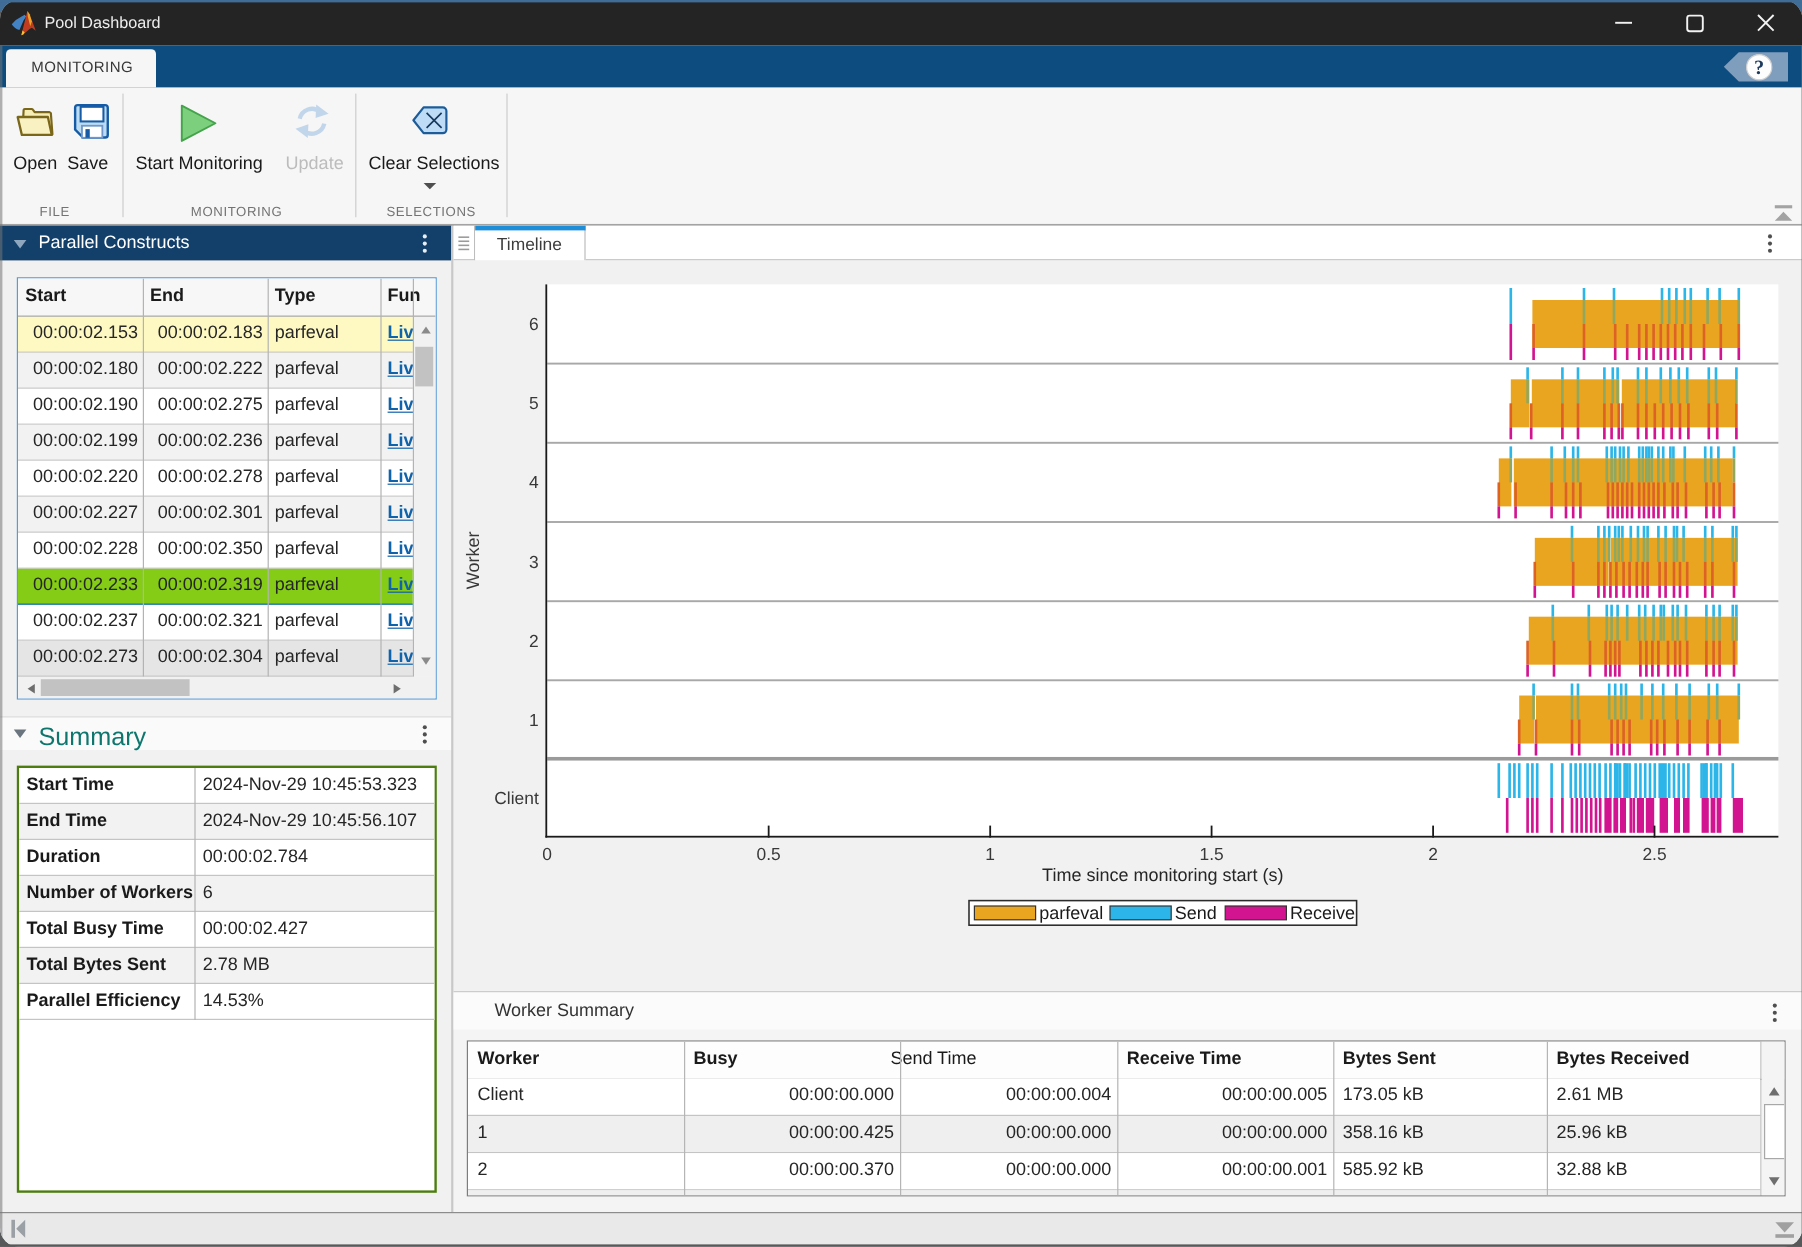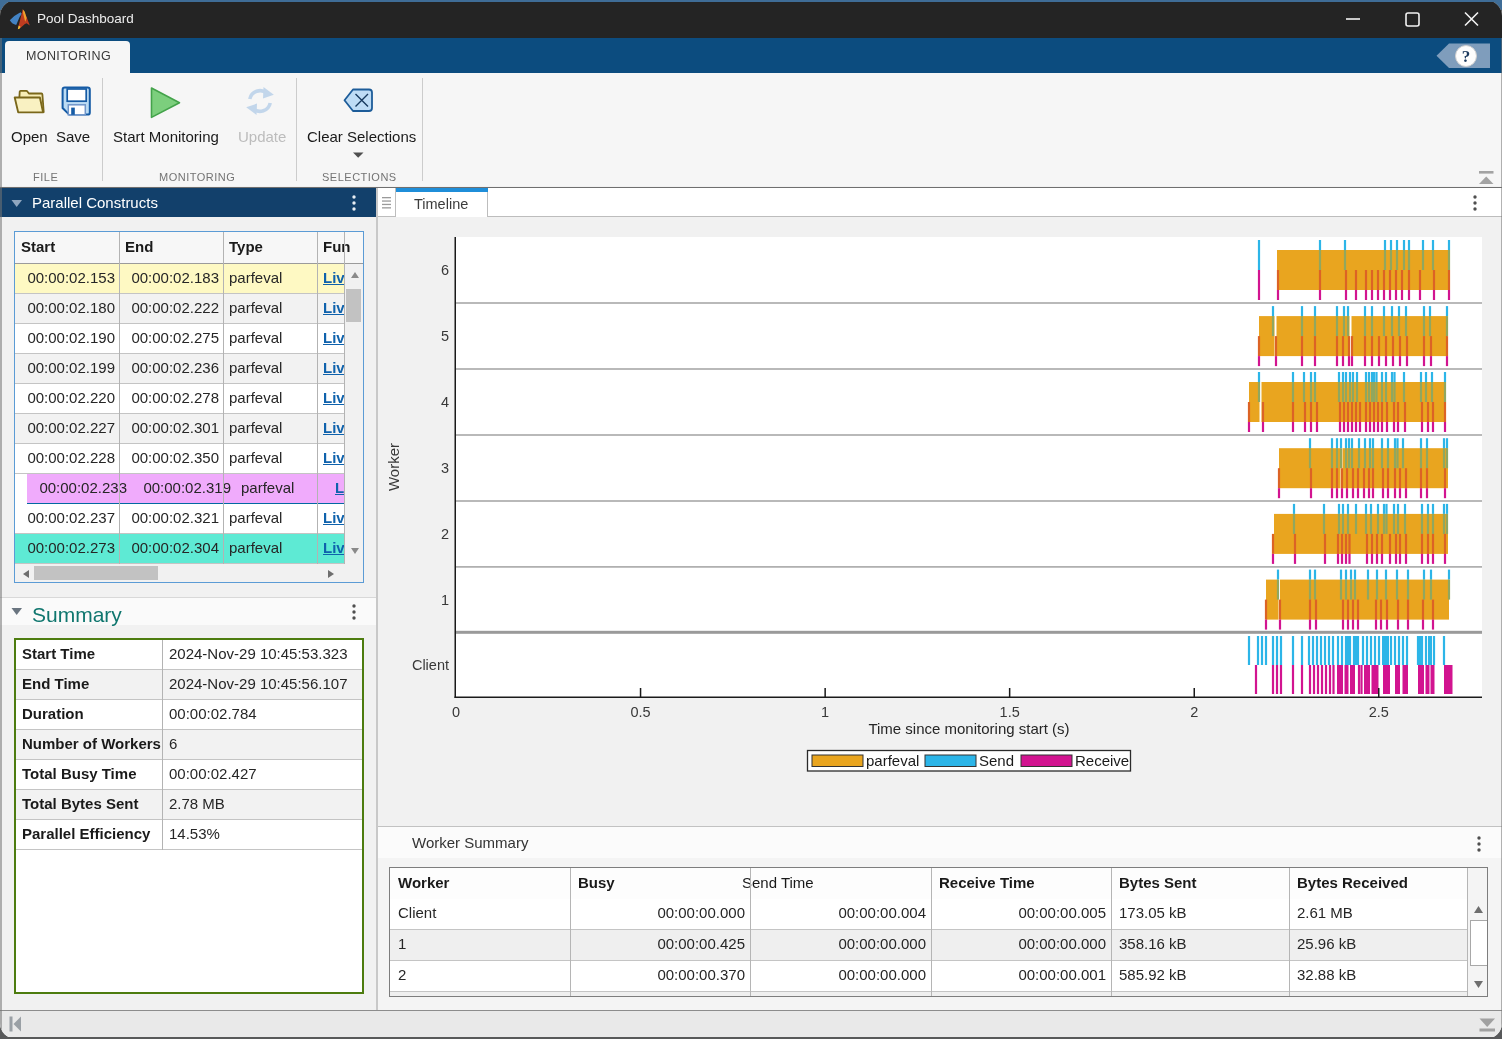--- a/index.html
+++ b/index.html
@@ -63,33 +63,33 @@
         <div style="position:absolute;right:125px;top:5px;font-size:15px;color:#262626">00:00:02.301</div>
         <div style="position:absolute;left:214px;top:5px;font-size:15px;color:#262626">parfeval</div>
         <div style="position:absolute;left:308px;top:5px;font-size:15px;color:#0f62ac;font-weight:bold;text-decoration:underline">Liv</div>
       </div>
       <div style="position:absolute;left:0;top:212px;width:329px;height:29px;background:#ffffff;border-bottom:1px solid #c4c4c4">
         <div style="position:absolute;right:229px;top:5px;font-size:15px;color:#262626">00:00:02.228</div>
         <div style="position:absolute;right:125px;top:5px;font-size:15px;color:#262626">00:00:02.350</div>
         <div style="position:absolute;left:214px;top:5px;font-size:15px;color:#262626">parfeval</div>
         <div style="position:absolute;left:308px;top:5px;font-size:15px;color:#0f62ac;font-weight:bold;text-decoration:underline">Liv</div>
       </div>
-      <div style="position:absolute;left:12px;top:242px;width:329px;height:29px;background:#f0abfc;border-bottom:7px solid #0369a1">
+      <div style="position:absolute;left:0;top:242px;width:329px;height:29px;background:#84cc16;border-bottom:7px solid #0369a1">
         <div style="position:absolute;right:229px;top:5px;font-size:15px;color:#262626">00:00:02.233</div>
         <div style="position:absolute;right:125px;top:5px;font-size:15px;color:#262626">00:00:02.319</div>
         <div style="position:absolute;left:214px;top:5px;font-size:15px;color:#262626">parfeval</div>
         <div style="position:absolute;left:308px;top:5px;font-size:15px;color:#0f62ac;font-weight:bold;text-decoration:underline">Liv</div>
       </div>
       <div style="position:absolute;left:0;top:272px;width:329px;height:29px;background:#ffffff;border-bottom:1px solid #c4c4c4">
         <div style="position:absolute;right:229px;top:5px;font-size:15px;color:#262626">00:00:02.237</div>
         <div style="position:absolute;right:125px;top:5px;font-size:15px;color:#262626">00:00:02.321</div>
         <div style="position:absolute;left:214px;top:5px;font-size:15px;color:#262626">parfeval</div>
         <div style="position:absolute;left:308px;top:5px;font-size:15px;color:#0f62ac;font-weight:bold;text-decoration:underline">Liv</div>
       </div>
-      <div style="position:absolute;left:0;top:302px;width:329px;height:29px;background:#5eead4;border-bottom:1px solid #c4c4c4">
+      <div style="position:absolute;left:0;top:302px;width:329px;height:29px;background:#e5e5e5;border-bottom:1px solid #c4c4c4">
         <div style="position:absolute;right:229px;top:5px;font-size:15px;color:#262626">00:00:02.273</div>
         <div style="position:absolute;right:125px;top:5px;font-size:15px;color:#262626">00:00:02.304</div>
         <div style="position:absolute;left:214px;top:5px;font-size:15px;color:#262626">parfeval</div>
         <div style="position:absolute;left:308px;top:5px;font-size:15px;color:#0f62ac;font-weight:bold;text-decoration:underline">Liv</div>
       </div>
       <div style="position:absolute;left:104px;top:0;width:1px;height:332px;background:#b3b3b3"></div>
       <div style="position:absolute;left:208px;top:0;width:1px;height:332px;background:#b3b3b3"></div>
       <div style="position:absolute;left:302px;top:0;width:1px;height:332px;background:#b3b3b3"></div>
       <div style="position:absolute;left:329px;top:0;width:1px;height:332px;background:#b3b3b3"></div>
       <div style="position:absolute;left:330px;top:32px;width:18px;height:300px;background:#f1f1f1"></div>

